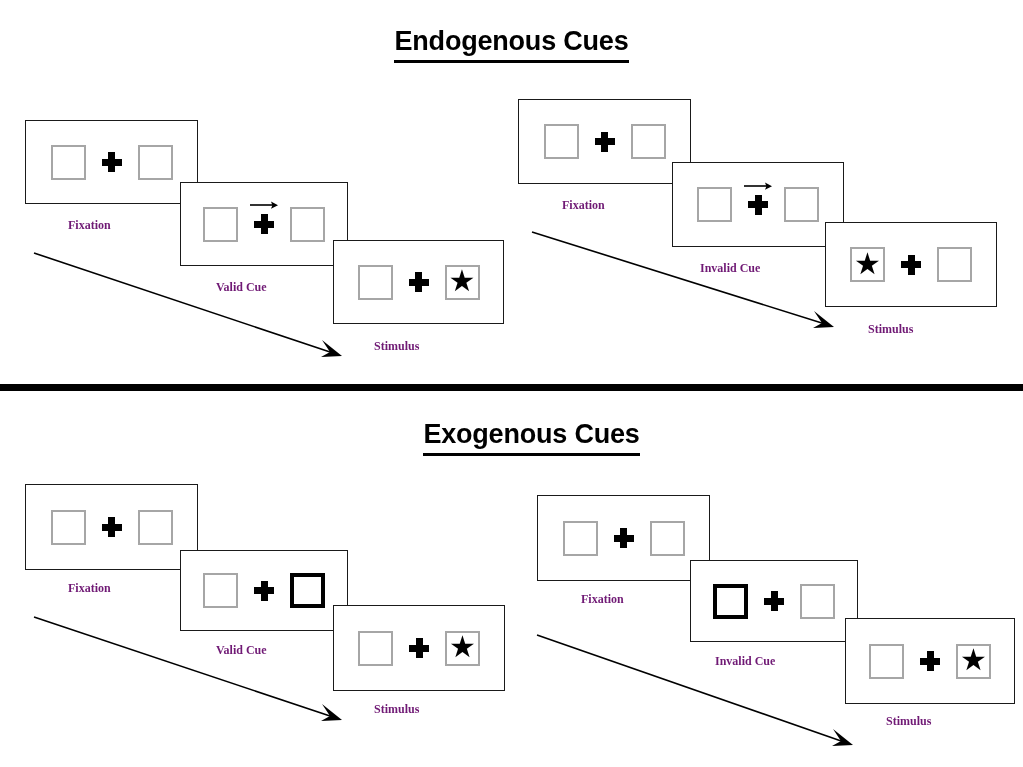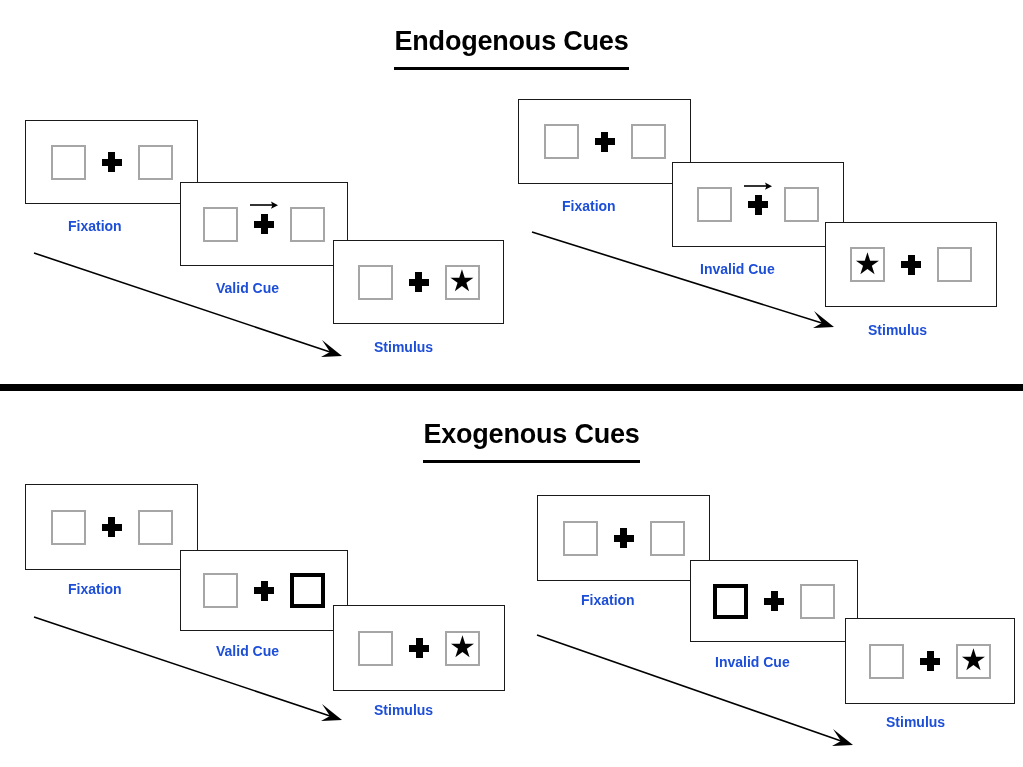--- a/index.html
+++ b/index.html
@@ -22,21 +22,21 @@
     width: 100%;
     left: 0;
     text-align: center;
     font-size: 27px;
     font-weight: bold;
     letter-spacing: -0.2px;
     color: #000000;
   }
   .section-title span {
     border-bottom: 3px solid #000000;
-    padding-bottom: 11px;
+    padding-bottom: 4px;
   }
 
   
   .divider {
     position: absolute;
     left: 0;
     width: 1023px;
     height: 7px;
     background: #000000;
   }
@@ -113,24 +113,25 @@
     width: 30px;
     height: 12px;
     top: -14px;
     left: -5px;
     overflow: visible;
   }
 
   
   .caption {
     position: absolute;
-    font-size: 14px;
+    font-size: 12px;
     font-weight: bold;
     white-space: nowrap;
-    color: #1d4ed8;
+    color: #701a75;
+    font-family: Liberation Serif, serif;
   }
 
   
   .time-arrow {
     position: absolute;
     overflow: visible;
   }
 </style>
 </head>
 <body>

